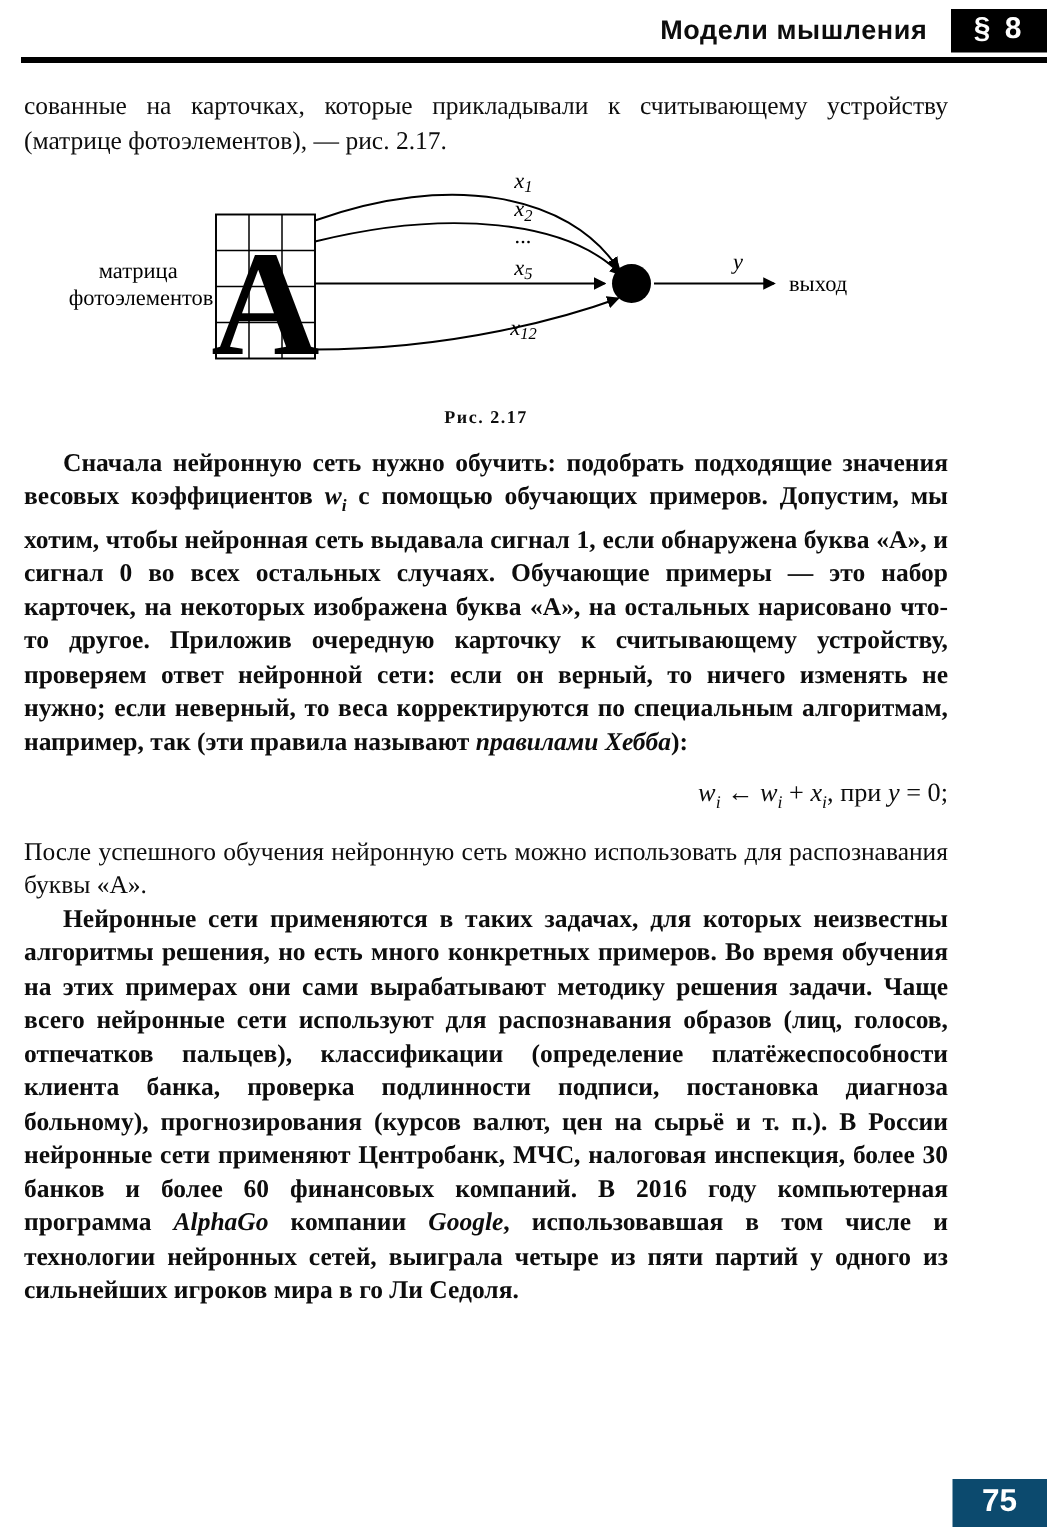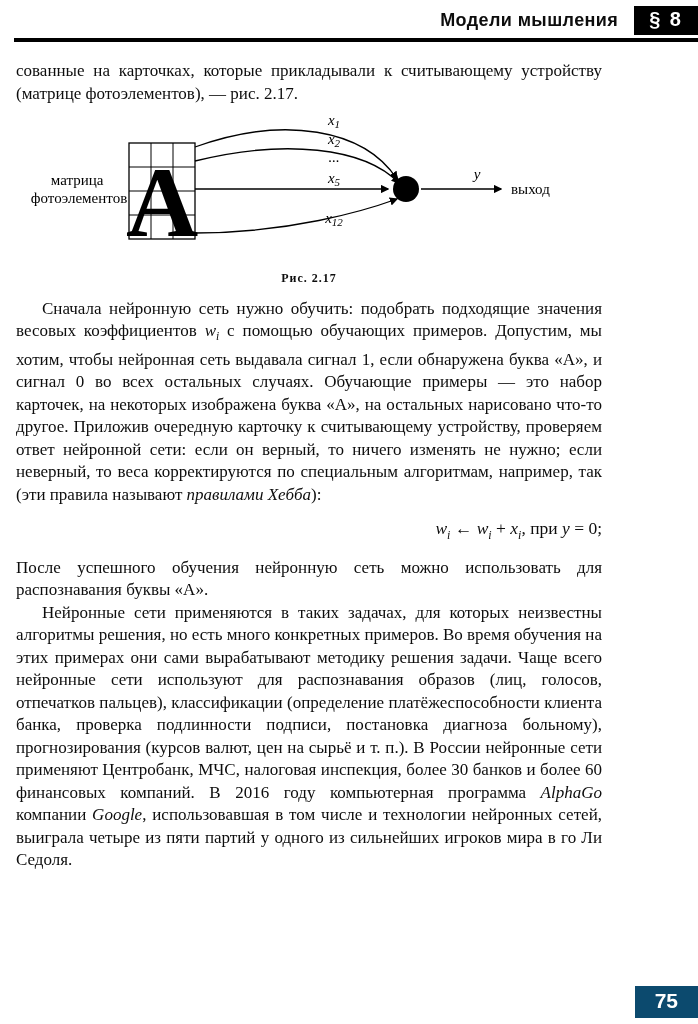--- a/index.html
+++ b/index.html
@@ -24,26 +24,26 @@
   }
   .badge{
     background:#000;color:#fff;
     font-family:"Liberation Sans", sans-serif;
     font-weight:bold;font-size:20px;letter-spacing:2px;
     padding:2px 15px 4px 15px;
   }
   .header-rule{height:4px;background:#000;margin:2px 0 0 14px;}
   
   .content{
-    padding:18px 96px 0 16px;
+    padding:18px 66px 0 16px;
     font-size:17px;line-height:22.5px;
     text-align:justify;
   }
   .para{margin:0;}
-  .para.indent{text-indent:26px;}
+  .para.indent{text-indent:26px;font-weight:bold;}
   .b{font-weight:bold;}
   .i{font-style:italic;}
   .sub{font-size:0.68em;vertical-align:sub;}
   
   .figure{margin:8px auto 8px auto;width:560px;text-align:center;}
   .diagram{display:block;margin:0 auto;}
   .caption{
     font-weight:bold;font-size:12px;letter-spacing:1px;
     margin-top:4px;text-align:center;
   }

